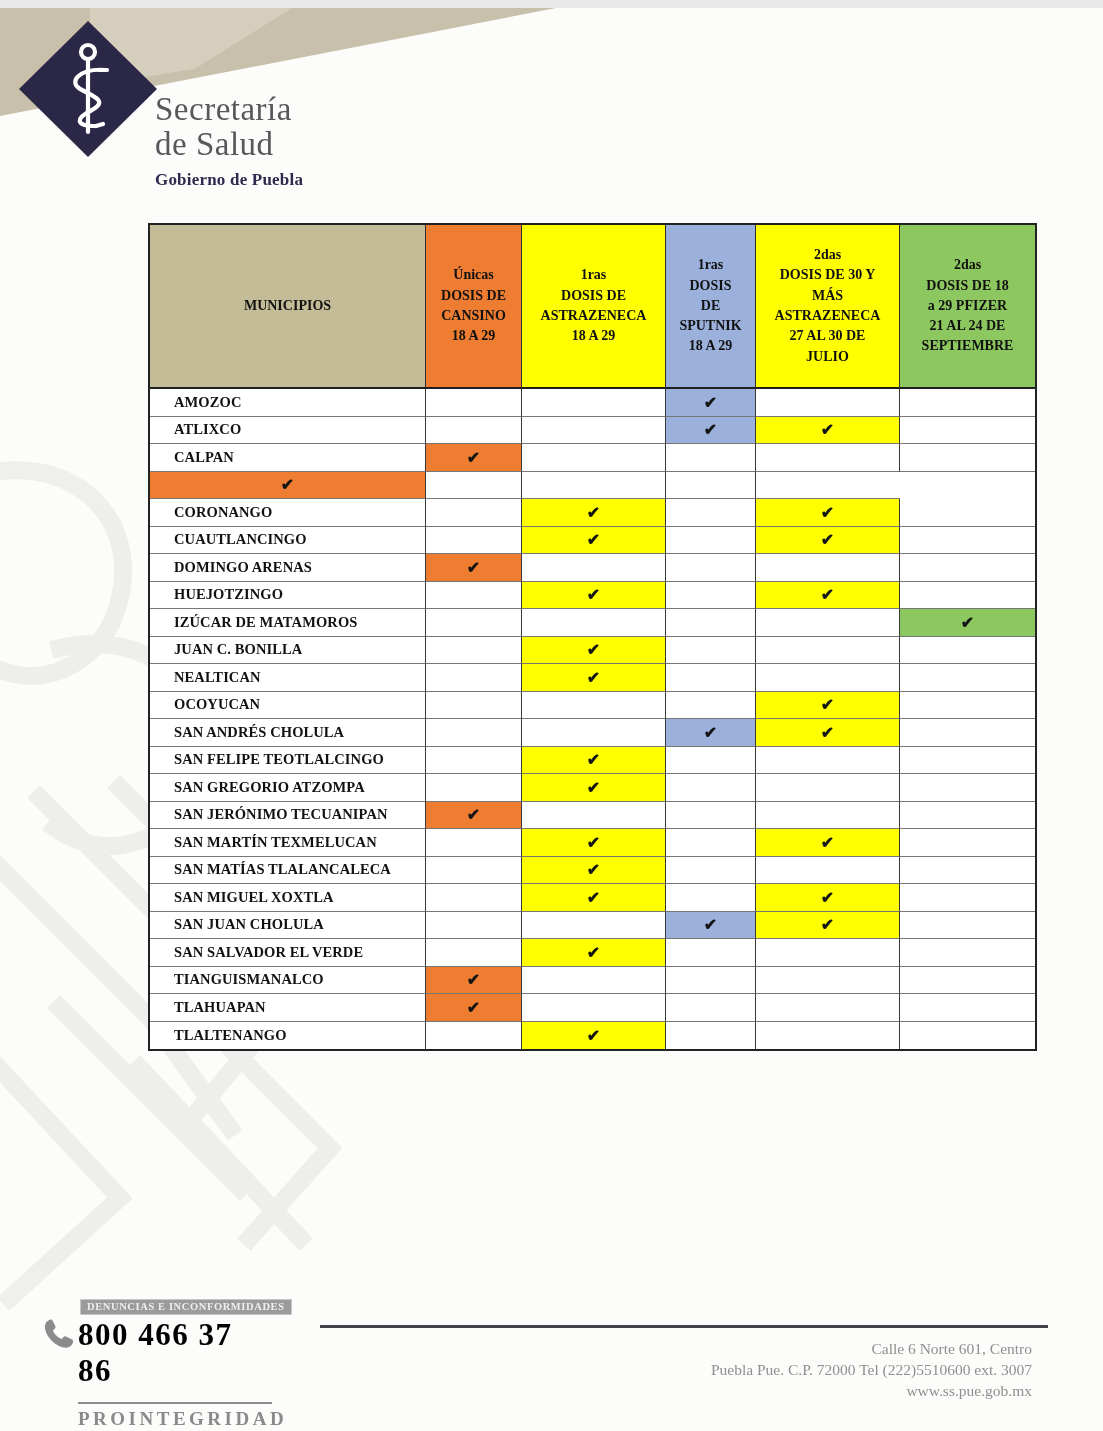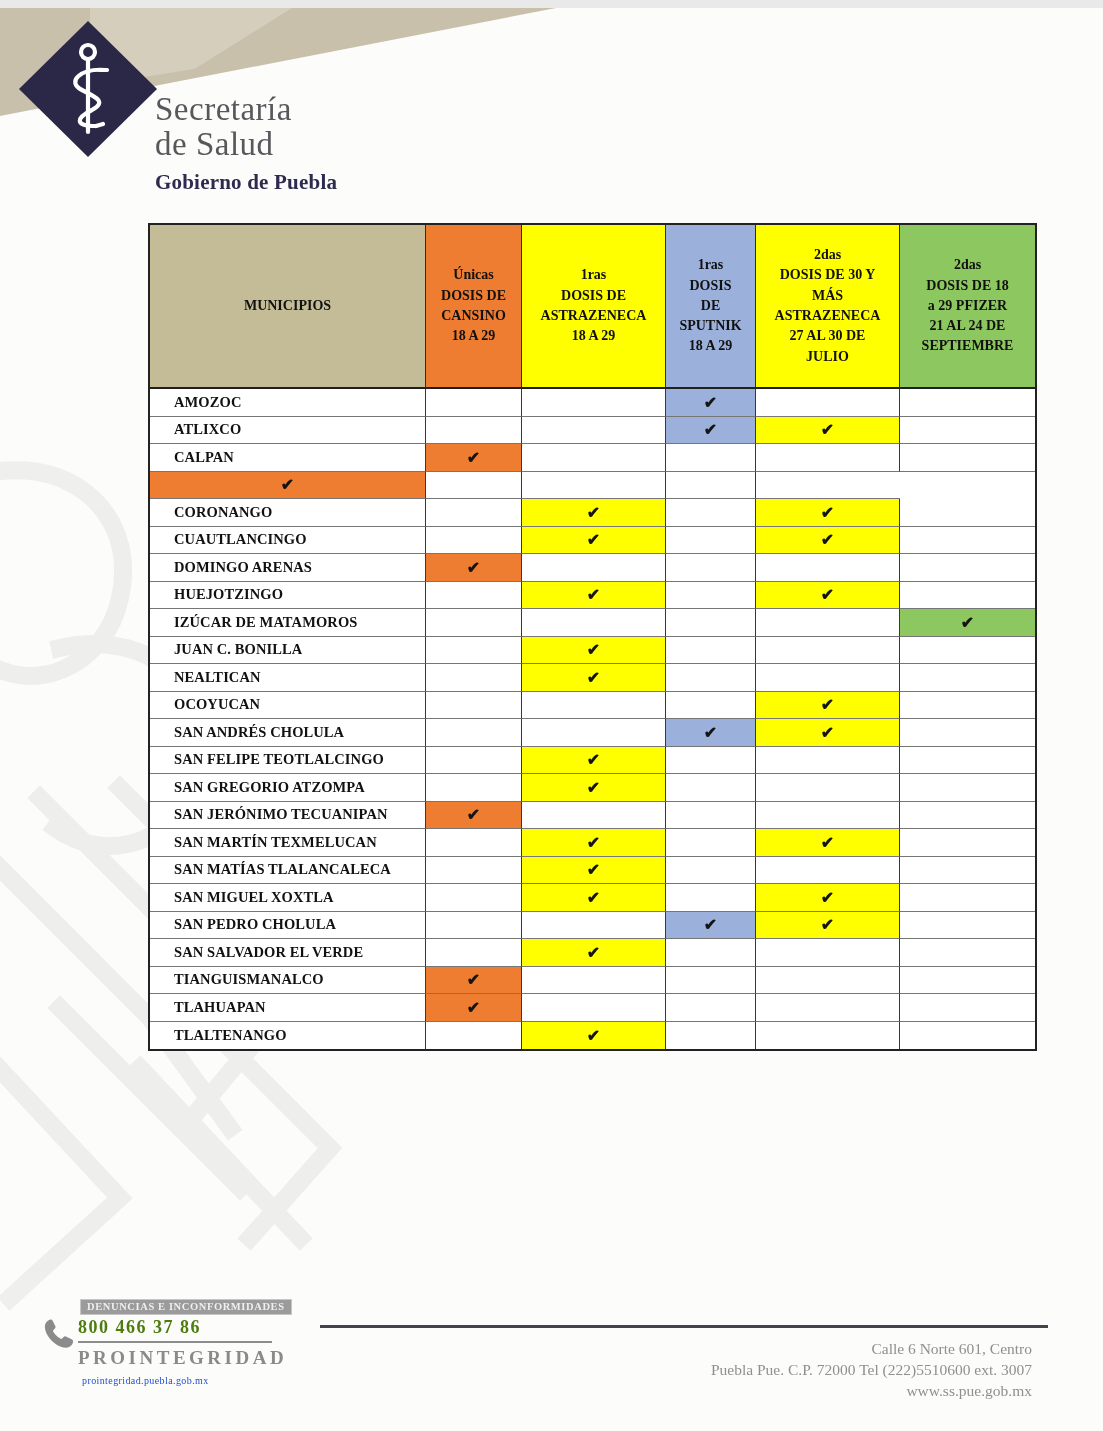--- a/index.html
+++ b/index.html
@@ -15,21 +15,21 @@
   }
   .top-band-fold{
     position:absolute;left:90px;top:0;width:202px;height:78px;
     clip-path:polygon(0 0,100% 0,52% 78%,0 100%);
     background:rgba(255,255,255,.22);
   }
   .logo-svg{position:absolute;left:0;top:0;}
   .brand-text{position:absolute;left:155px;top:84px;}
   .brand-title{font-size:33px;line-height:35px;color:#57585c;letter-spacing:.5px;}
   .brand-title span{display:block;}
-  .brand-subtitle{margin-top:8px;font-size:21px;font-weight:bold;color:#2f2b4e;letter-spacing:.2px;}
+  .brand-subtitle{margin-top:8px;font-size:17px;font-weight:bold;color:#2f2b4e;letter-spacing:.2px;}
   
   .watermark{position:absolute;left:0;top:0;pointer-events:none;}
   
   .vax-table{
     position:absolute;left:148px;top:215px;width:889px;
     border:2px solid #222;background:#fff;box-sizing:border-box;
   }
   .thead,.trow{display:grid;grid-template-columns:276px 96px 144px 90px 144px 135px;}
   .thead{height:164px;}
   .hcell{
@@ -51,22 +51,22 @@
   
   .footer-divider{position:absolute;left:320px;top:1317px;width:728px;height:3px;background:#43434d;}
   .hotline{position:absolute;left:42px;top:1288px;width:280px;color:#8a8a8a;}
   .phone-icon-svg{position:absolute;left:0;top:16px;}
   .hotline-inner{margin-left:36px;}
   .badge{
     display:inline-block;background:#9b9b9b;color:#efefef;border:1px solid #c6c6c6;
     font-size:10.5px;font-weight:bold;letter-spacing:.6px;padding:1px 6px 2px;margin-left:2px;
   }
   .phone-number{
-    font-size:18px;font-weight:bold;color:#4d7c0f;letter-spacing:1.5px;margin-top:2px;
-    border-bottom:2px solid #8d8d8d;padding-bottom:3px;width:194px;
+    font-size:31px;font-weight:bold;color:#000000;letter-spacing:1.5px;margin-top:2px;
+    border-bottom:2px solid #8d8d8d;padding-bottom:13px;width:194px;
   }
   .program-name{font-size:19px;font-weight:bold;color:#8a8a8a;letter-spacing:3.5px;margin-top:4px;}
   .program-url{font-size:10px;color:#1d4ed8;letter-spacing:.4px;margin-top:6px;margin-left:4px;}
   .contact{
     position:absolute;right:71px;top:1330px;text-align:right;
     font-size:15.5px;line-height:21px;color:#8f8f8f;
   }
 </style>
 </head>
 <body>
@@ -331,21 +331,21 @@
           <div class="cell mark" style="background: rgb(255, 255, 0);">
             <span>✔</span>
           </div>
           <div class="cell mark"></div>
           <div class="cell mark" style="background: rgb(255, 255, 0);">
             <span>✔</span>
           </div>
           <div class="cell mark"></div>
         </div>
         <div class="trow">
-          <div class="cell name">SAN PEDRO CHOLULA</div>
+          <div class="cell name">SAN JUAN CHOLULA</div>
           <div class="cell mark"></div>
           <div class="cell mark"></div>
           <div class="cell mark" style="background: rgb(155, 177, 219);">
             <span>✔</span>
           </div>
           <div class="cell mark" style="background: rgb(255, 255, 0);">
             <span>✔</span>
           </div>
           <div class="cell mark"></div>
         </div>

